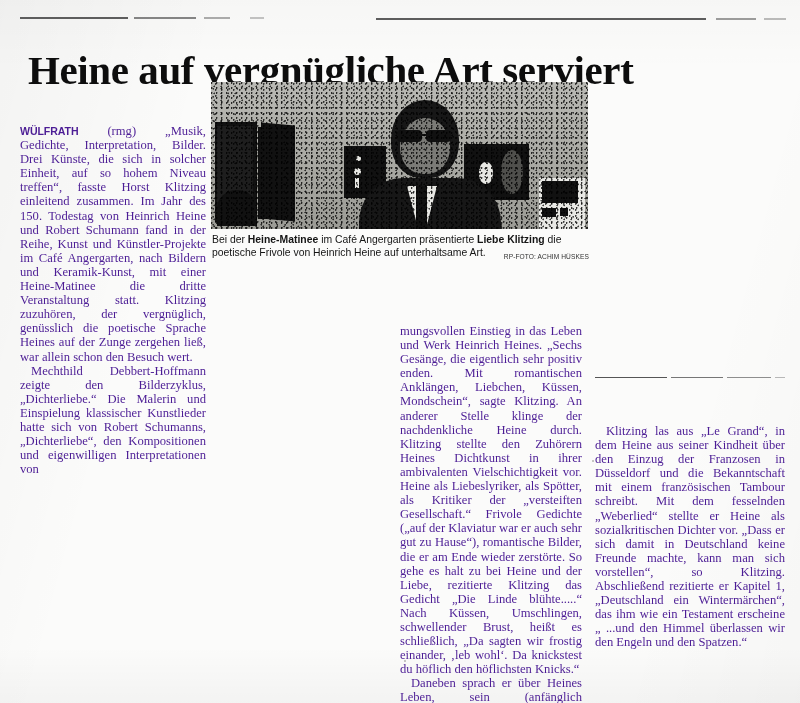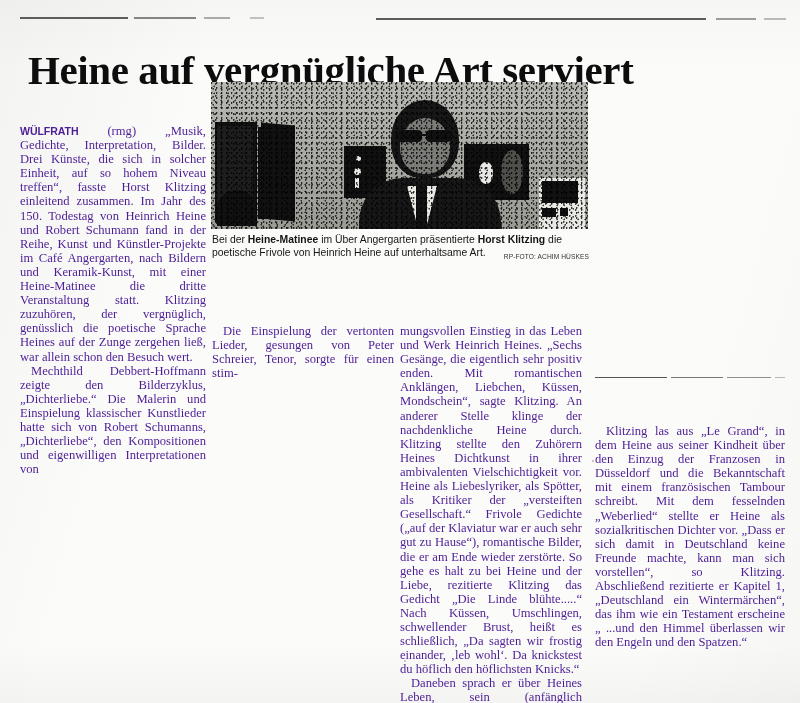--- a/index.html
+++ b/index.html
@@ -217,35 +217,34 @@
       <div class="ph-dark" style="left:215px; top:48px; width:25px; height:12px; border-radius:4px;"></div>
       <div class="ph-dark" style="left:209px; top:52px; width:8px; height:2px;"></div>
       <div class="ph-figure" style="left:148px; top:96px; width:142px; height:52px; border-radius:44px 44px 0 0;"></div>
       <div class="ph-light" style="left:196px; top:104px; width:30px; height:44px; clip-path:polygon(0 0,100% 0,62% 100%,38% 100%);"></div>
       <div class="ph-dark" style="left:205px; top:104px; width:11px; height:44px;"></div>
     </div>
     <div class="photo-noise"></div>
   </div>
 
   <div class="caption">
-    <span>Bei der </span><b>Heine-Matinee</b><span> im Über Angergarten präsentierte </span><b>Horst Klitzing</b><span> die poetische Frivole von Heinrich Heine auf unterhaltsame Art.</span>
+    <span>Bei der </span><b>Heine-Matinee</b><span> im Café Angergarten präsentierte </span><b>Liebe Klitzing</b><span> die poetische Frivole von Heinrich Heine auf unterhaltsame Art.</span>
   </div>
   <div class="credit">RP-FOTO: ACHIM HÜSKES</div>
 
   <div class="col" id="col1">
     <p class="first">
       <span class="dateline">WÜLFRATH</span>
       <span>(rmg)</span>
       <span>„Musik, Gedichte, Interpretation, Bilder. Drei Künste, die sich in solcher Einheit, auf so hohem Niveau treffen“, fasste Horst Klitzing einleitend zusammen. Im Jahr des 150. Todestag von Heinrich Heine und Robert Schumann fand in der Reihe, Kunst und Künstler-Projekte im Café Angergarten, nach Bildern und Keramik-Kunst, mit einer Heine-Matinee die dritte Veranstaltung statt. Klitzing zuzuhören, der vergnüglich, genüsslich die poetische Sprache Heines auf der Zunge zergehen ließ, war allein schon den Besuch wert.</span>
     </p>
     <p><span>Mechthild Debbert-Hoffmann zeigte den Bilderzyklus, „Dichterliebe.“ Die Malerin und Einspielung klassischer Kunstlieder hatte sich von Robert Schumanns, „Dichterliebe“, den Kompositionen und eigenwilligen Interpretationen von</span></p>
   </div>
 
   <div class="col" id="col2">
-    <p><span>Die Einspielung der vertonten Lieder, gesungen von Peter Schreier, Tenor, sorgte für einen stim-</span></p>
   </div>
 
   <div class="col" id="col3">
     <p class="first"><span>mungsvollen Einstieg in das Leben und Werk Heinrich Heines. „Sechs Gesänge, die eigentlich sehr positiv enden. Mit romantischen Anklängen, Liebchen, Küssen, Mondschein“, sagte Klitzing. An anderer Stelle klinge der nachdenkliche Heine durch. Klitzing stellte den Zuhörern Heines Dichtkunst in ihrer ambivalenten Vielschichtigkeit vor. Heine als Liebeslyriker, als Spötter, als Kritiker der „versteiften Gesellschaft.“ Frivole Gedichte („auf der Klaviatur war er auch sehr gut zu Hause“), romantische Bilder, die er am Ende wieder zerstörte. So gehe es halt zu bei Heine und der Liebe, rezitierte Klitzing das Gedicht „Die Linde blühte.....“ Nach Küssen, Umschlingen, schwellender Brust, heißt es schließlich, „Da sagten wir frostig einander, ‚leb wohl‘. Da knickstest du höflich den höflichsten Knicks.“</span></p>
     <p><span>Daneben sprach er über Heines Leben, sein (anfänglich freiwilliges) Exil in Frankreich, die Aussichtslosigkeit des promovierten Juristen und Juden, in Deutschland eine Anstellung zu bekommen. Über die Begeisterung des Dichters für die</span></p>
   </div>
 
   <div class="col4-rule">
     <i style="left:0px;   width:72px;"></i>
     <i style="left:76px;  width:52px; opacity:.8;"></i>

